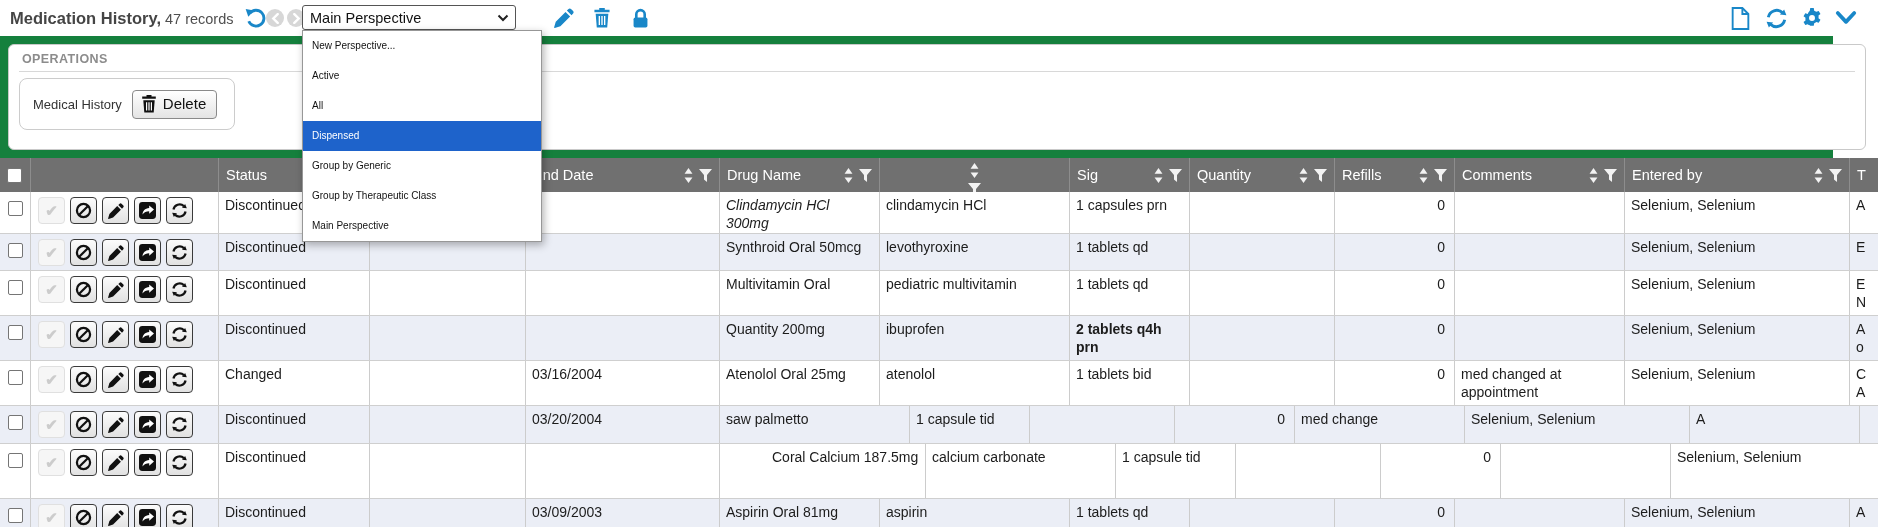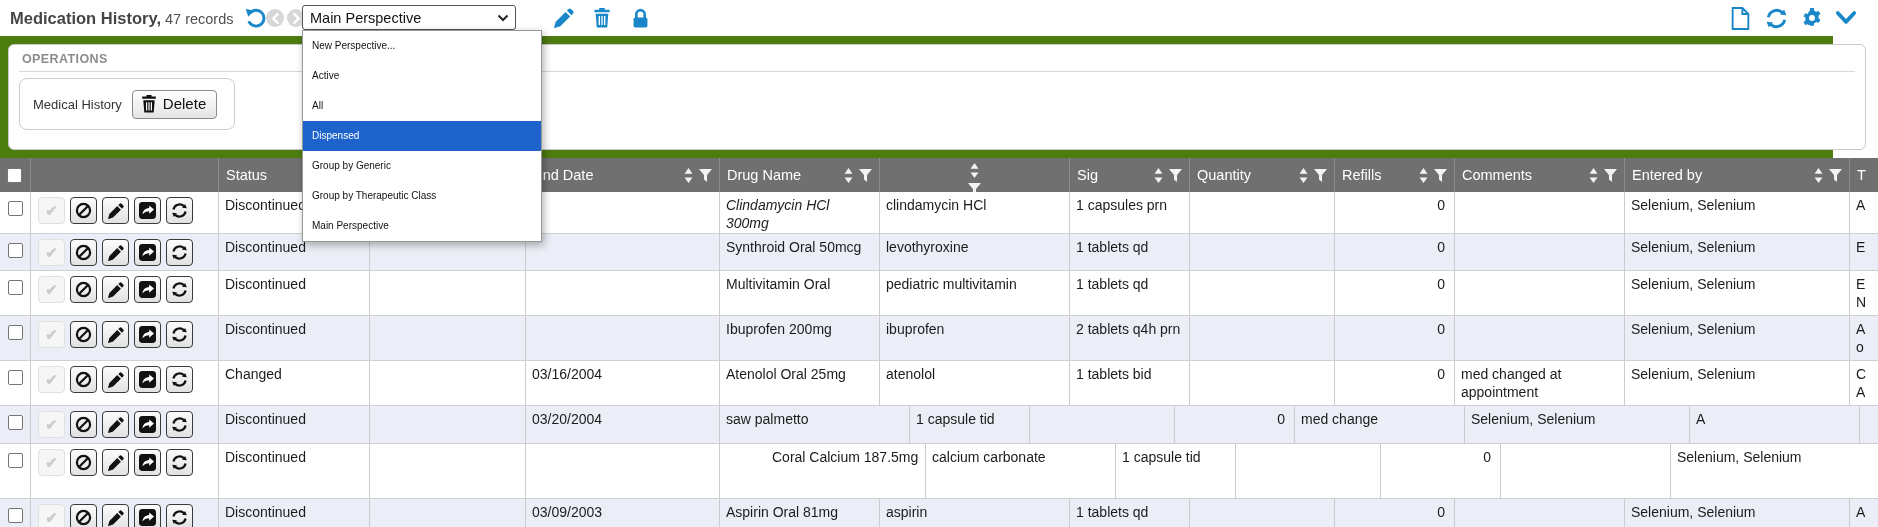--- a/index.html
+++ b/index.html
@@ -1,17 +1,17 @@
 <!DOCTYPE html>
 <html><head>
 <meta charset="utf-8">
 <style>
   html,body{margin:0;padding:0;width:1878px;height:527px;overflow:hidden;background:#fff;
     font-family:"Liberation Sans",sans-serif;-webkit-font-smoothing:antialiased;}
-  .stage{position:relative;width:1833px;height:527px;background:#4d7c0f;}
+  .stage{position:relative;width:1833px;height:527px;background:#15803d;}
 
   
   .toolbar{position:absolute;top:0;left:0;width:100%;height:36px;background:#fff;z-index:5;}
   .tb-title{position:absolute;left:10px;top:0;height:36px;line-height:36px;font-size:16.5px;color:#4a4a4a;white-space:nowrap;}
   .tb-title b{font-weight:bold;color:#454545;}
   .tb-title .suffix{font-weight:400;font-size:14.5px;color:#4f4f4f;margin-left:4px;}
   .tb-ic{position:absolute;top:4px;width:28px;height:28px;border:none;background:none;padding:0;cursor:pointer;
     display:flex;align-items:center;justify-content:center;color:#1987c8;}
   .circle-btn{position:absolute;top:9px;width:18px;height:18px;border-radius:50%;background:#d7d7d7;border:none;padding:0;
     display:flex;align-items:center;justify-content:center;}
@@ -377,23 +377,23 @@
               </svg></button><button class="abtn"><svg id="i-refresh" width="17" height="17" viewBox="0 0 16 16">
                 <g fill="none" stroke="currentColor" stroke-width="2.1">
                   <path d="M13.7 8.9A5.9 5.9 0 0 1 3.9 12.1"></path>
                   <path d="M2.3 7.1A5.9 5.9 0 0 1 12.1 3.9"></path>
                 </g>
                 <path fill="currentColor" d="M1.1 10.2l4.5.5-2.9 3.5zM14.9 5.8l-4.5-.5 2.9-3.5z"></path>
               </svg></button></div>
           <div class="cell" style="width: 151px;">Discontinued</div>
           <div class="cell" style="width: 156px;"></div>
           <div class="cell" style="width: 194px;"></div>
-          <div class="cell" style="width: 160px;">Ibuprofen 200mg</div>
+          <div class="cell" style="width: 160px;">Quantity 200mg</div>
           <div class="cell" style="width: 190px;">ibuprofen</div>
-          <div class="cell" style="width: 120px;">2 tablets q4h prn</div>
+          <div class="cell" style="width: 120px; font-weight: bold;">2 tablets q4h prn</div>
           <div class="cell" style="width: 145px;"></div>
           <div class="cell right" style="width: 120px;">0</div>
           <div class="cell" style="width: 170px;"></div>
           <div class="cell" style="width: 225px;">Selenium, Selenium</div>
           <div class="cell" style="width: 170px;">A
 o</div>
         </div>
         <div class="r" style="height: 45px;">
           <div class="cell c-cb" style="width: 31px;"><div class="cbx"></div></div>
           <div class="cell c-act" style="width: 188px;"><button class="abtn dis"><span id="i-check" class="chk">✔</span></button><button class="abtn"><svg id="i-ban" width="17" height="17" viewBox="0 0 16 16">

